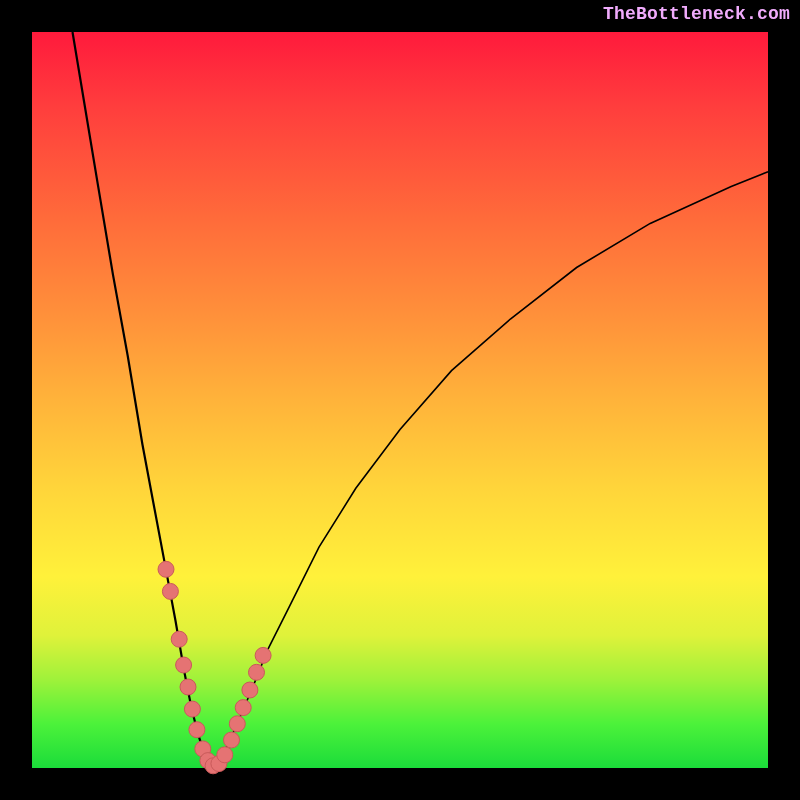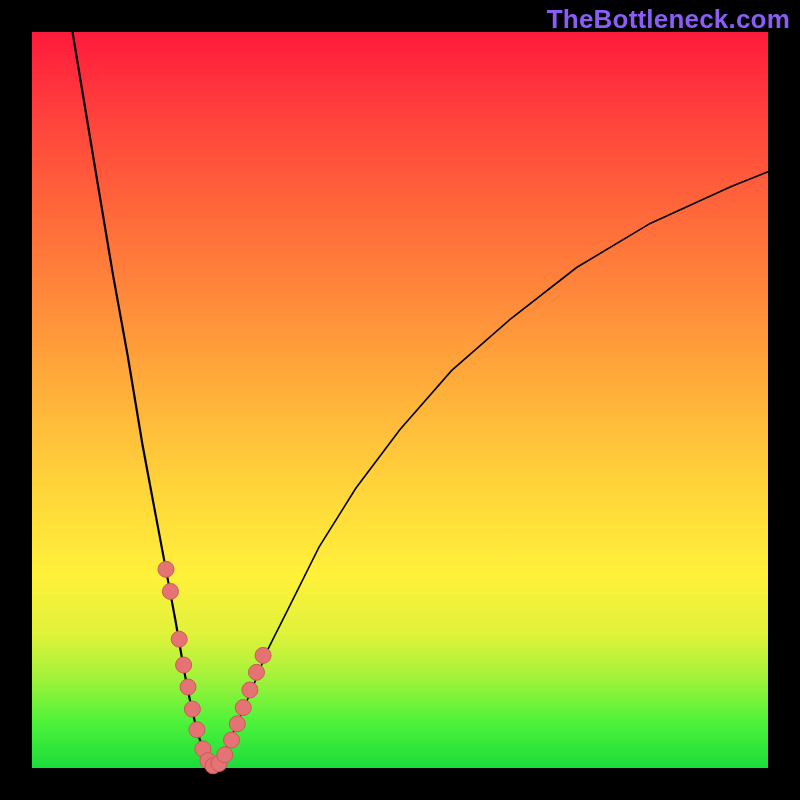--- a/index.html
+++ b/index.html
@@ -37,23 +37,23 @@
       #dff23a 82%,
       #9ff23a 88%,
       #4cf23a 94%,
       #1bdc3a 100%
     );
   }
   .watermark {
     position: absolute;
     top: 4px;
     right: 10px;
-    font-family: Liberation Sans, sans-serif;
-    font-size: 26px;
-    color: #8b5cf6;
+    font-family: Liberation Mono, monospace;
+    font-size: 18px;
+    color: #f0abfc;
     font-weight: 600;
     letter-spacing: 0.2px;
     user-select: none;
   }
   svg.curves {
     position: absolute;
     left: 0;
     top: 0;
     width: 736px;
     height: 736px;

